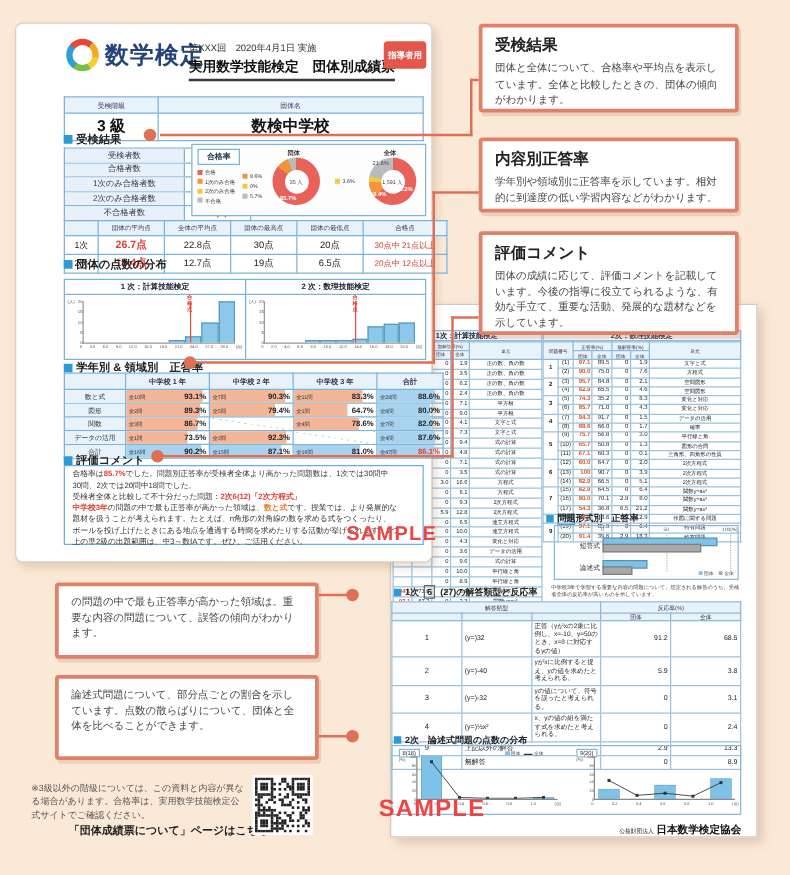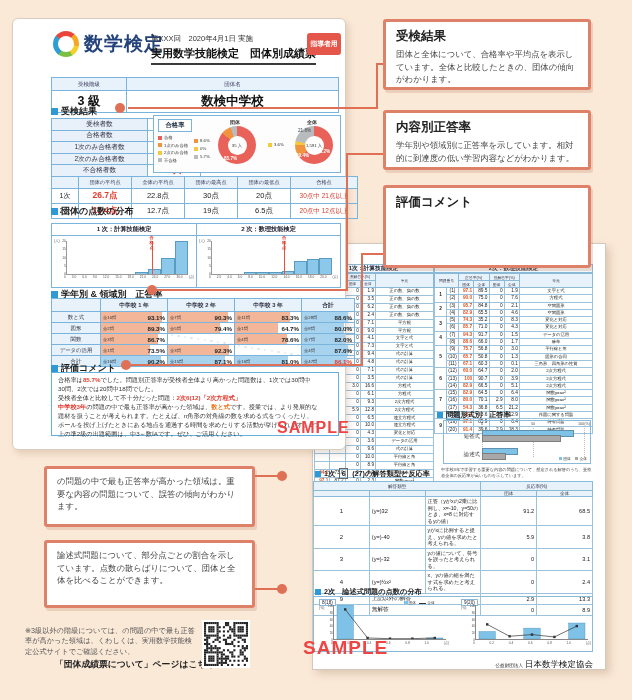--- a/index.html
+++ b/index.html
@@ -146,21 +146,21 @@
   #essay-box{left:0;top:352px;width:280px;height:56px;border:1px solid #8abad8;box-sizing:border-box;}
   .epanel{position:absolute;top:0;width:138px;height:100%;}
   .elab{position:absolute;left:3px;top:2px;border:1px solid #8abad8;background:#fff;font-size:4.6px;padding:0 2px;color:#223;}
   .eyl{position:absolute;left:3px;top:9px;font-size:3.4px;color:#555;}
   .eplot{position:absolute;left:17px;top:8px;width:112px;height:34px;border-left:1px solid #888;border-bottom:1px solid #888;}
   .eyt{position:absolute;right:100%;margin-right:1px;font-size:3px;color:#555;transform:translateY(-1.5px);}
   .ext{position:absolute;left:15px;top:44px;width:118px;display:flex;justify-content:space-between;font-size:3.2px;color:#555;}
   .eleg{position:absolute;left:88px;top:3px;display:flex;gap:3px;font-size:3.8px;color:#444;align-items:center;}
   #publisher{left:150px;top:409px;width:130px;text-align:right;color:#111;}
   #publisher .sm{font-size:4.6px;margin-right:2px;}
-  #publisher .lg{font-size:8.5px;font-weight:400;}
+  #publisher .lg{font-size:8.5px;font-weight:700;}
   
   #note{left:25px;top:626px;width:172px;font-size:7.2px;line-height:1.45;color:#555;z-index:2;}
   #note-link{left:55px;top:659px;font-size:8.8px;font-weight:900;color:#222;z-index:2;cursor:pointer;}
   #note-link .arr{color:#f08300;}
   #qr{left:202px;top:620px;width:48px;height:48px;background:#fff;padding:2px;box-sizing:border-box;z-index:2;}
   .legline{display:inline-block;width:7px;height:1px;background:#333;}
 </style>
 </head>
 <body>
 
@@ -1077,29 +1077,30 @@
   <div id="co1" class="callout">
     <h3>受検結果</h3>
       <p>団体と全体について、合格率や平均点を表示しています。全体と比較したときの、団体の傾向がわかります。</p>
   </div>
   <div id="co2" class="callout">
     <h3>内容別正答率</h3>
       <p>学年別や領域別に正答率を示しています。相対的に到達度の低い学習内容などがわかります。</p>
   </div>
   <div id="co3" class="callout">
     <h3>評価コメント</h3>
+      <p>団体の成績に応じて、評価コメントを記載しています。今後の指導に役立てられるような、有効な手立て、重要な活動、発展的な題材などを示しています。</p>
   </div>
   <div id="co4" class="callout">
       <p>の問題の中で最も正答率が高かった領域は。重要な内容の問題について、誤答の傾向がわかります。</p>
   </div>
   <div id="co5" class="callout">
       <p>論述式問題について、部分点ごとの割合を示しています。点数の散らばりについて、団体と全体を比べることができます。</p>
   </div>
 
-  <div id="note" class="abs">※3級以外の階級については、の問題の中で最も正答率が高かった領域は。くわしくは、実用数学技能検定公式サイトでご確認ください。</div>
+  <div id="note" class="abs">※3級以外の階級については、この資料と内容が異なる場合があります。合格率は、実用数学技能検定公式サイトでご確認ください。</div>
   <div id="note-link" class="abs">
     <span>「団体成績票について」ページはこちら</span><span class="arr">▶</span>
   </div>
   <div id="qr" class="abs"><svg width="44" height="44" viewBox="0 0 42 42" fill="#222">
         <rect x="0" y="0" width="2" height="2"></rect>
         <rect x="2" y="0" width="2" height="2"></rect>
         <rect x="4" y="0" width="2" height="2"></rect>
         <rect x="6" y="0" width="2" height="2"></rect>
         <rect x="8" y="0" width="2" height="2"></rect>
         <rect x="10" y="0" width="2" height="2"></rect>

